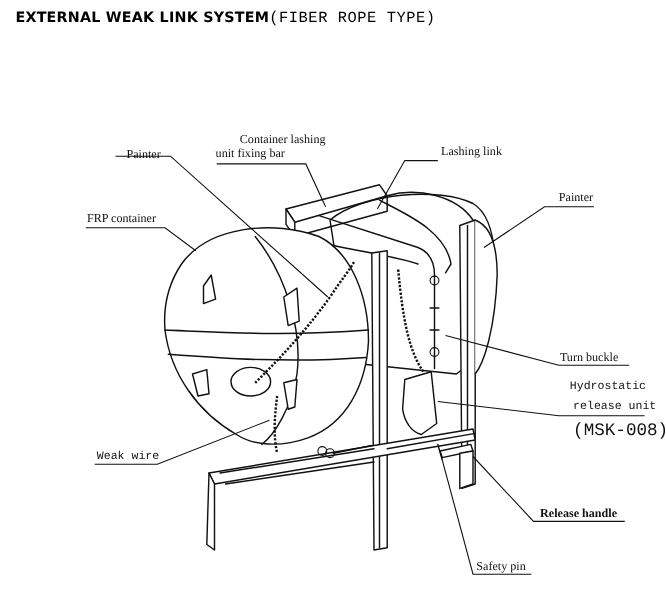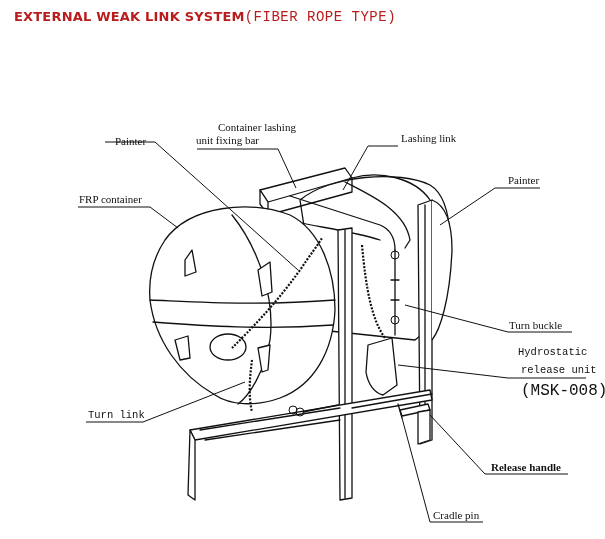--- a/index.html
+++ b/index.html
@@ -1,19 +1,19 @@
 <!DOCTYPE html>
 <html><head>
 <meta charset="utf-8">
 <style>
   html, body { margin:0; padding:0; background:#ffffff; }
   body { width:605px; height:539px; position:relative; overflow:hidden; }
   .title {
     position:absolute; left:14px; top:9px; white-space:nowrap;
-    font-family:"DejaVu Sans", sans-serif; font-size:13px; color:#b91c1c;
+    font-family:"DejaVu Sans", sans-serif; font-size:13px; color:#000000;
   }
   .title .bold { font-weight:bold; letter-spacing:0.2px; }
   .title .mono { font-family:"Liberation Mono", monospace; font-size:14px; letter-spacing:0.5px; }
   svg.drawing { position:absolute; left:0; top:0; }
   .lbl {
     position:absolute; white-space:nowrap; color:#111;
     font-family:"Liberation Serif", serif; font-size:11px; line-height:12px;
   }
   .lbl.mono { font-family:"Liberation Mono", monospace; font-size:10.5px; }
   .stroke { fill:none; stroke:#111; stroke-width:1.3; stroke-linecap:round; stroke-linejoin:round; }
@@ -99,15 +99,15 @@
 <div class="lbl" style="left:196px;top:121px;margin-left:22px;">Container lashing</div>
 <div class="lbl" style="left:196px;top:134px;">unit fixing bar</div>
 <div class="lbl" style="left:115px;top:135px;">Painter</div>
 <div class="lbl" style="left:401px;top:132px;">Lashing link</div>
 <div class="lbl" style="left:79px;top:193px;">FRP container</div>
 <div class="lbl" style="left:508px;top:174px;">Painter</div>
 <div class="lbl" style="left:509px;top:319px;">Turn buckle</div>
 <div class="lbl mono" style="left:518px;top:346px;text-align:center;">Hydrostatic</div>
 <div class="lbl mono" style="left:521px;top:364px;">release unit</div>
 <div class="lbl mono" style="left:521px;top:385px;font-size:16px;">(MSK-008)</div>
-<div class="lbl mono" style="left:88px;top:409px;">Turn link</div>
+<div class="lbl mono" style="left:88px;top:409px;">Weak wire</div>
 <div class="lbl" style="left:491px;top:461px;font-weight:bold;">Release handle</div>
-<div class="lbl" style="left:433px;top:509px;">Cradle pin</div>
+<div class="lbl" style="left:433px;top:509px;">Safety pin</div>
 
 </body></html>

